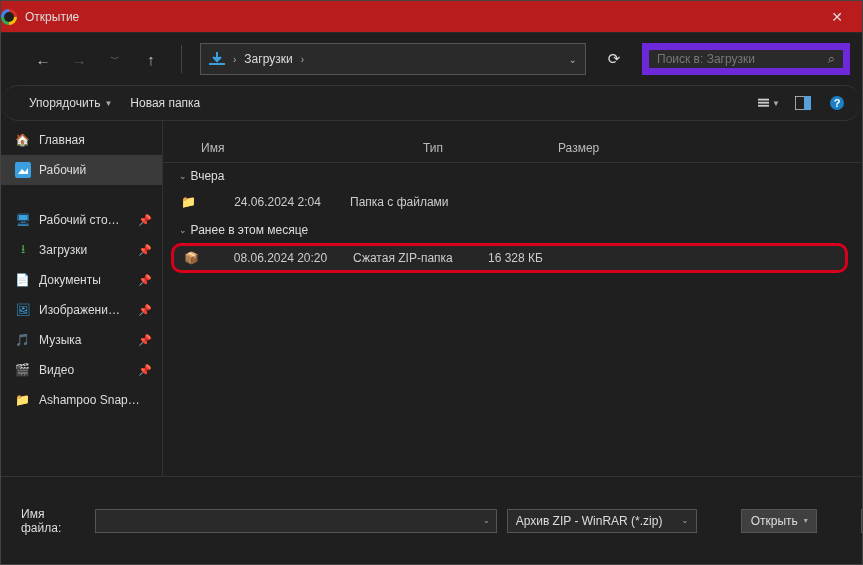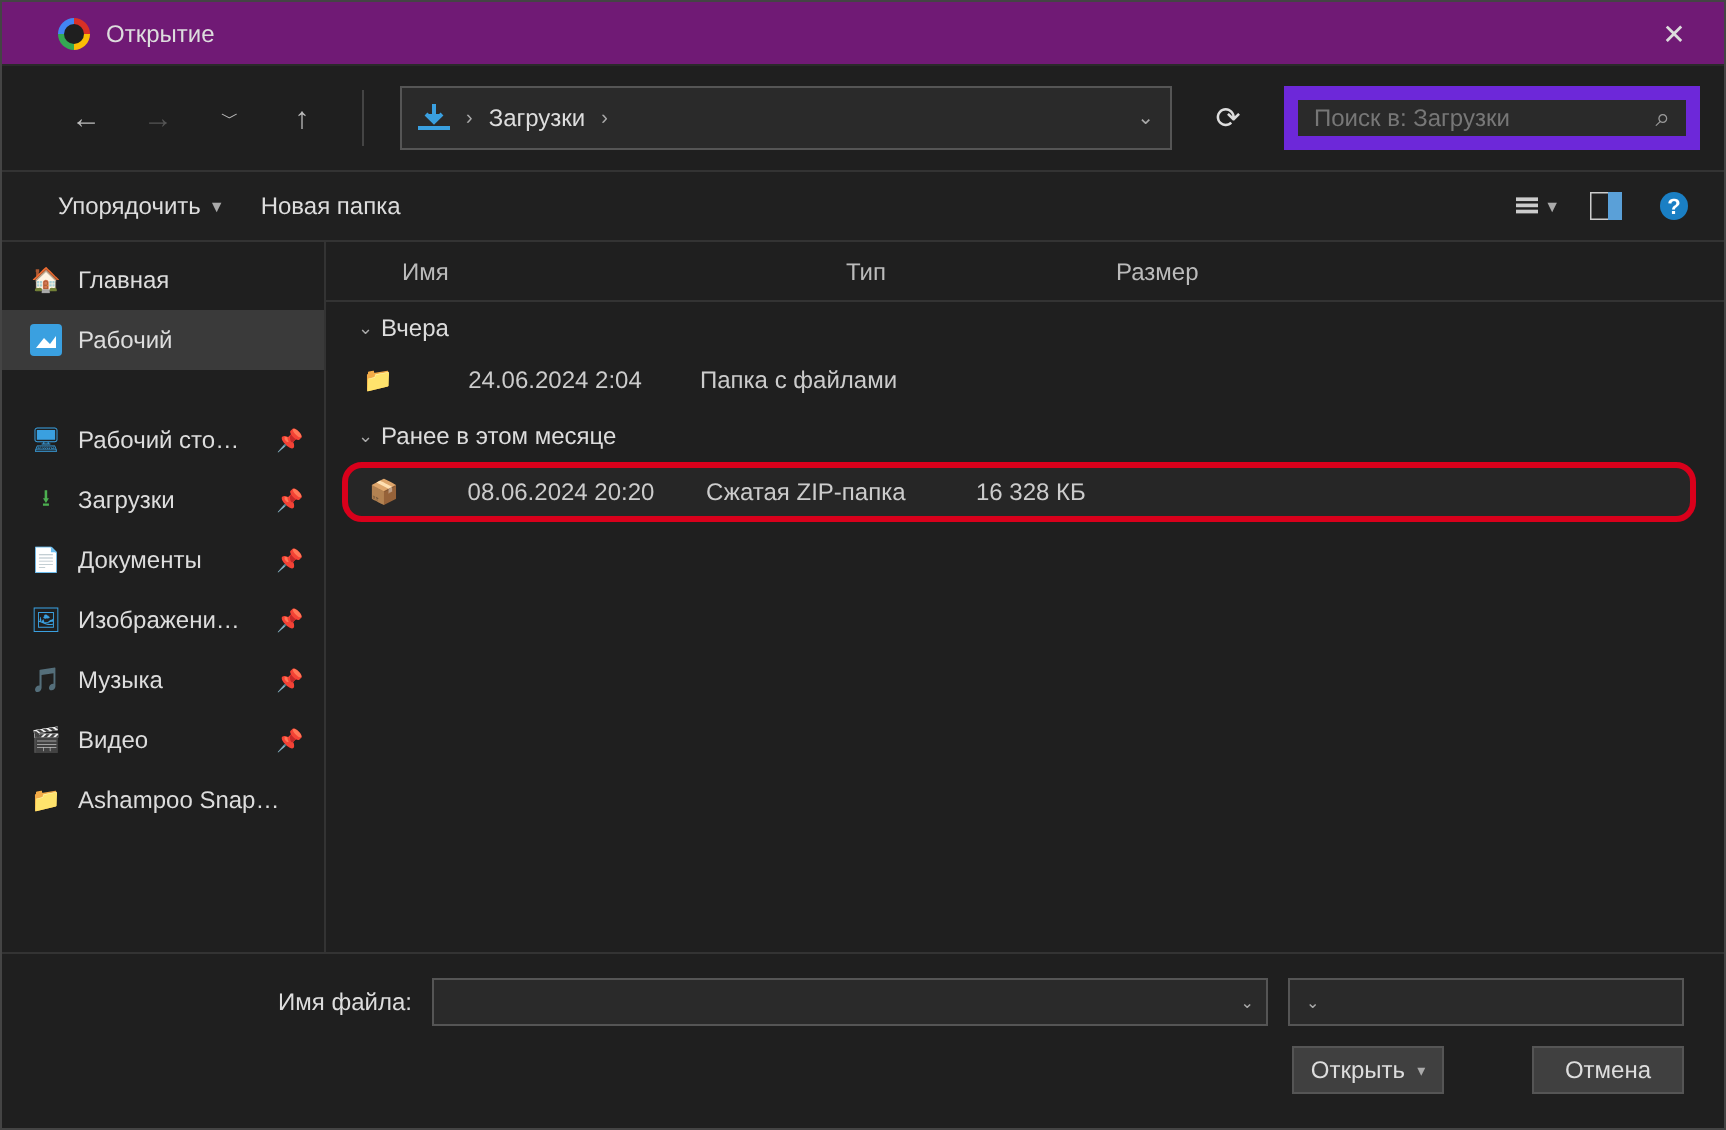--- a/index.html
+++ b/index.html
@@ -1,70 +1,70 @@
 <!DOCTYPE html>
 <html><head>
 <meta charset="utf-8">
 <style>
   * { box-sizing: border-box; margin: 0; padding: 0; font-family: "Segoe UI", sans-serif; }
   body { background: #4a4a4a; display: flex; align-items: center; justify-content: center; height: 100vh; }
   .window { width: 863px; height: 565px; background: #1f1f1f; border: 1px solid #444; display: flex; flex-direction: column; color: #ddd; font-size: 12px; }
   
-  .titlebar { height: 32px; background: #701a75; display: flex; align-items: center; padding: 0 2px 0 28px; border-bottom: 1px solid #2a2a2a; }
+  .titlebar { height: 32px; background: #b91c1c; display: flex; align-items: center; padding: 0 2px 0 0; border-bottom: 1px solid #2a2a2a; }
   .titlebar .app-icon { width: 16px; height: 16px; margin-right: 8px; background: conic-gradient(#d93025 0 90deg,#fbbc04 90deg 180deg,#34a853 180deg 270deg,#4285f4 270deg); border-radius: 50%; position: relative; }
   .titlebar .app-icon::after { content: ""; position: absolute; inset: 3px; background: #1f1f1f; border-radius: 50%; }
   .titlebar .title { font-size: 12px; color: #ddd; }
   .titlebar .close { margin-left: auto; width: 46px; height: 32px; display: flex; align-items: center; justify-content: center; color: #ddd; font-size: 14px; }
   
   .navbar { height: 52px; display: flex; align-items: center; padding: 0 12px 0 30px; gap: 12px; }
   .nav-btn { width: 24px; height: 24px; display: flex; align-items: center; justify-content: center; color: #bbb; font-size: 15px; }
   .nav-btn.disabled { color: #555; }
   .divider-v { width: 1px; height: 28px; background: #444; margin: 0 6px; }
   .breadcrumb { flex: 1; height: 32px; border: 1px solid #555; background: #2a2a2a; display: flex; align-items: center; padding: 0 8px; gap: 6px; }
   .bc-icon { width: 16px; height: 16px; display: flex; align-items: center; justify-content: center; }
   .bc-chev { color: #aaa; font-size: 10px; margin: 0 2px; }
   .bc-text { color: #ddd; }
   .bc-end { margin-left: auto; display: flex; align-items: center; gap: 12px; color: #aaa; }
   .refresh { width: 32px; height: 32px; display: flex; align-items: center; justify-content: center; color: #ddd; font-size: 15px; }
   .search { width: 208px; height: 32px; border: 7px solid #6d28d9; background: #2a2a2a; display: flex; align-items: center; padding: 0 8px; }
   .search input { flex: 1; background: transparent; border: none; color: #ddd; font-size: 12px; outline: none; }
   .search input::placeholder { color: #777; }
   .search .sicon { color: #999; font-size: 13px; }
   
-  .toolbar { height: 36px; display: flex; align-items: center; padding: 0 14px 0 28px; border-top: 1px solid #333; border-bottom: 1px solid #333; gap: 18px; background: #202020; }
+  .toolbar { height: 36px; display: flex; align-items: center; padding: 0 14px 0 28px; border-top: 1px solid #333; border-bottom: 1px solid #333; gap: 18px; background: #202020; border-radius: 18px; }
   .tb-btn { color: #ddd; display: flex; align-items: center; gap: 4px; }
   .tb-caret { font-size: 8px; color: #aaa; }
   .tb-right { margin-left: auto; display: flex; align-items: center; gap: 12px; }
   .tb-icon { width: 22px; height: 22px; display: flex; align-items: center; justify-content: center; }
   
   .body { flex: 1; display: flex; overflow: hidden; }
   .sidebar { width: 162px; background: #1f1f1f; border-right: 1px solid #333; padding-top: 4px; overflow: hidden; }
   .side-item { height: 30px; display: flex; align-items: center; padding: 0 10px 0 14px; gap: 8px; color: #ddd; white-space: nowrap; }
   .side-item.selected { background: #3a3a3a; }
   .side-item .pin { margin-left: auto; color: #888; font-size: 11px; }
   .side-gap { height: 20px; }
   .ficon { width: 16px; height: 16px; flex-shrink: 0; display: flex; align-items: center; justify-content: center; font-size: 12px; }
   
   .main { flex: 1; background: #1f1f1f; display: flex; flex-direction: column; }
-  .headers { height: 30px; display: flex; align-items: center; border-bottom: 1px solid #333; color: #bbb; font-size: 12px; }
+  .headers { height: 30px; display: flex; align-items: center; border-bottom: 1px solid #333; color: #bbb; font-size: 12px; margin-top: 12px; }
   .col-name { width: 260px; padding-left: 38px; }
   .col-date { width: 145px; }
   .col-type { width: 135px; }
   .col-size { flex: 1; }
   .group { padding: 6px 0 4px 16px; color: #ddd; display: flex; align-items: center; gap: 4px; }
   .group .gch { font-size: 9px; color: #aaa; }
   .row { height: 30px; display: flex; align-items: center; padding-left: 16px; color: #ddd; }
   .row .ic { width: 20px; display: flex; align-items: center; justify-content: center; margin-right: 6px; }
   .row .c-name { width: 234px; }
   .row .c-date { width: 145px; color: #ccc; text-align: center; }
   .row .c-type { width: 135px; color: #ccc; }
   .row .c-size { flex: 1; color: #ccc; padding-right: 24px; }
   .highlighted { border: 3px solid #d9001b; border-radius: 10px; margin: 2px 14px 2px 8px; background: rgba(255,255,255,0.03); }
   
-  .footer { height: 88px; border-top: 1px solid #333; display: flex; flex-direction: column; padding: 12px 20px; gap: 10px; background: #1f1f1f; }
+  .footer { height: 88px; border-top: 1px solid #333; display: flex; padding: 12px 20px; gap: 10px; background: #1f1f1f; }
   .frow { display: flex; align-items: center; justify-content: flex-end; gap: 10px; }
   .flabel { color: #ddd; }
   .fname-input { width: 418px; height: 24px; background: #2a2a2a; border: 1px solid #555; display: flex; align-items: center; justify-content: flex-end; padding: 0 6px; color: #aaa; font-size: 10px; }
   .ftype { width: 198px; height: 24px; background: #2a2a2a; border: 1px solid #555; display: flex; align-items: center; padding: 0 8px; color: #ddd; justify-content: space-between; }
   .fbtn { width: 76px; height: 24px; background: #404040; border: 1px solid #555; display: flex; align-items: center; justify-content: center; color: #ddd; gap: 6px; margin-left: 34px; }
   .caret-sm { font-size: 8px; color: #aaa; }
 </style>
 </head>
 <body>
 
@@ -219,20 +219,21 @@
     </div>
   </div>
 
   <div class="footer">
     <div class="frow">
       <span class="flabel">Имя файла:</span>
       <div class="fname-input">
         <span class="caret-sm">⌄</span>
       </div>
       <div class="ftype">
+        <span>Архив ZIP - WinRAR (*.zip)</span>
         <span class="caret-sm">⌄</span>
       </div>
     </div>
     <div class="frow">
       <div class="fbtn">
         <span>Открыть</span>
         <span class="caret-sm">▾</span>
       </div>
       <div class="fbtn">
         <span>Отмена</span>

